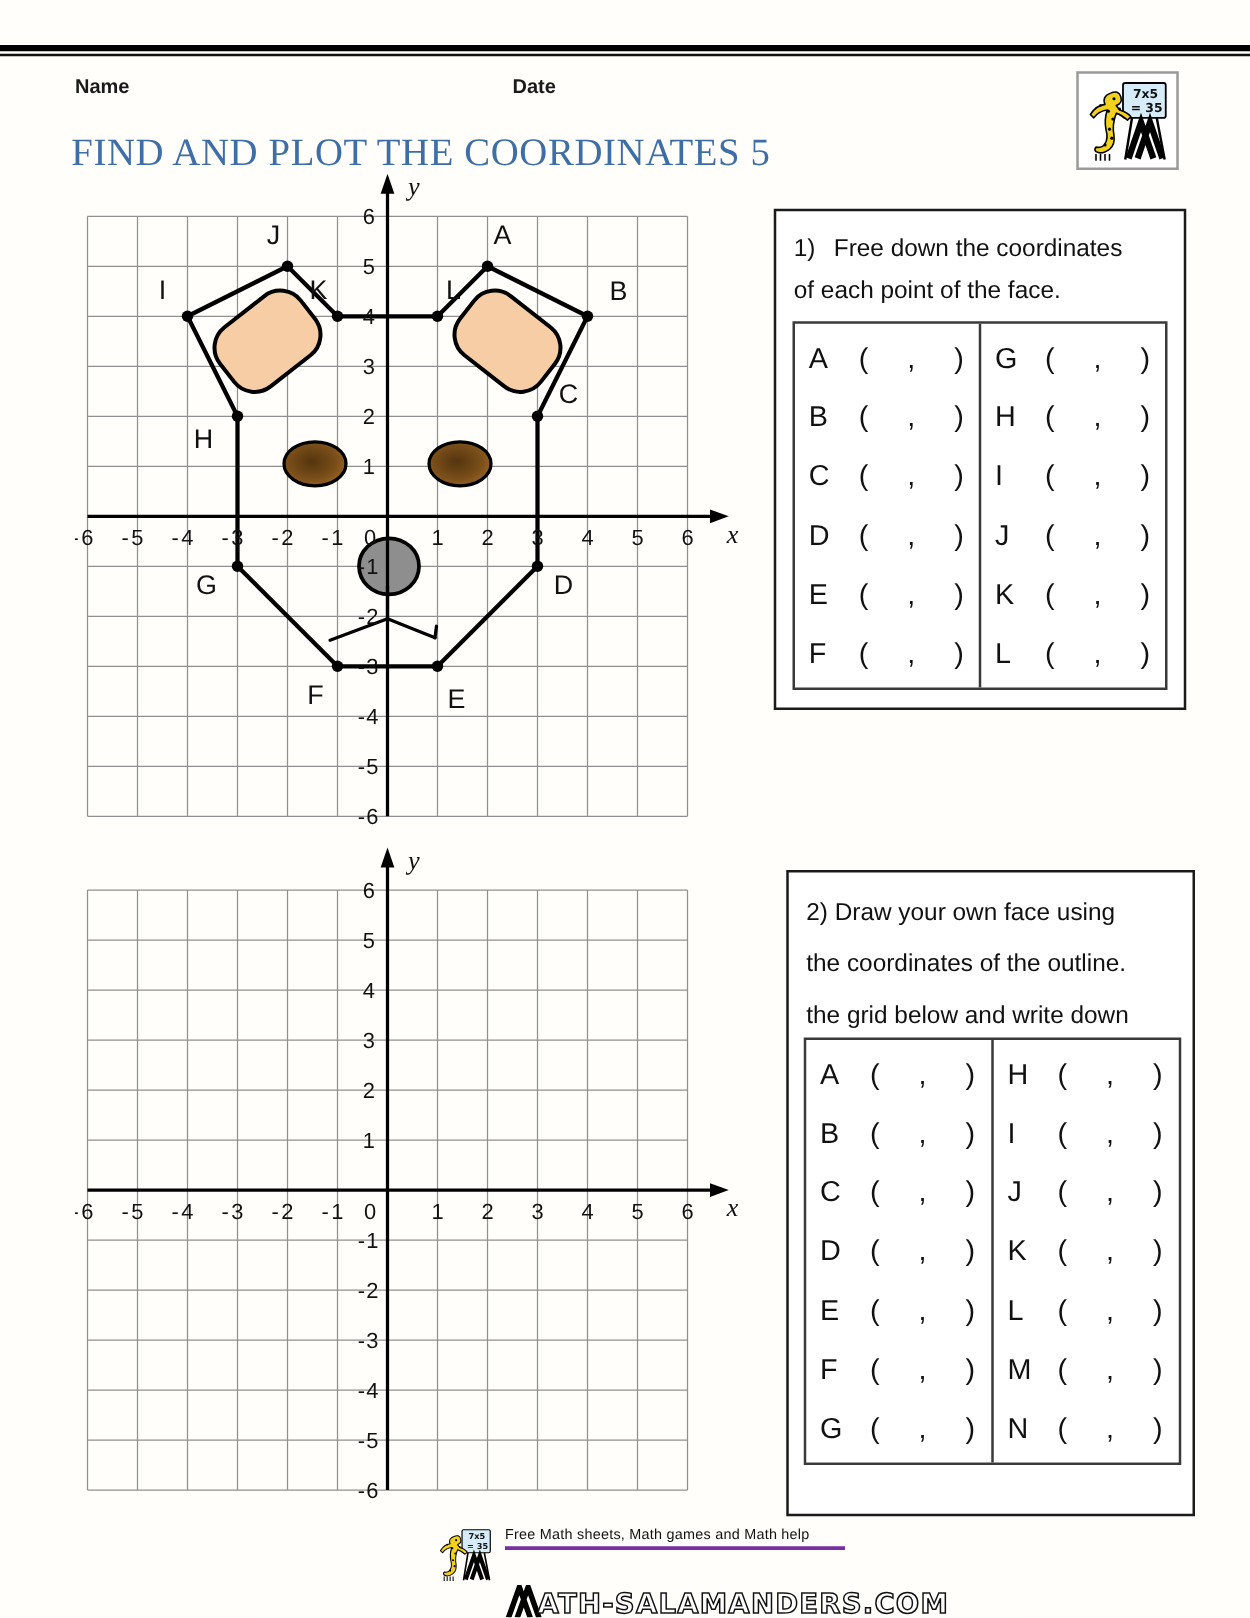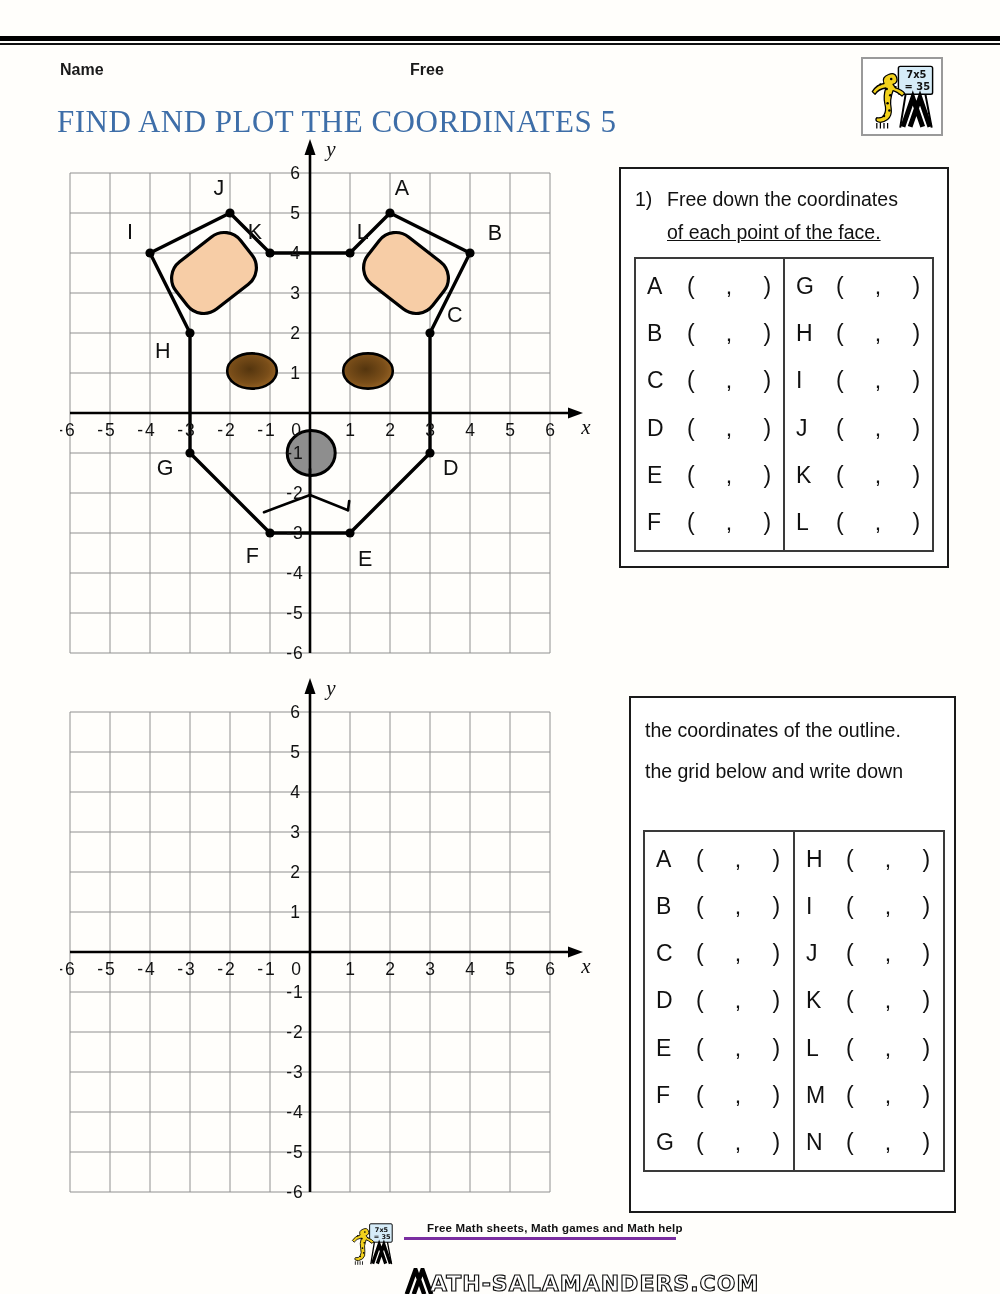--- a/index.html
+++ b/index.html
@@ -10,34 +10,34 @@
   #namelbl{left:60px;} #datelbl{left:410px;}
   .title{position:absolute;left:57px;top:104px;font-family:"Liberation Serif",serif;font-size:31px;color:#3e6ea8;letter-spacing:.5px;white-space:nowrap;}
   .corner-logo{position:absolute;left:861px;top:57px;width:78px;height:75px;border:2px solid #9a9a9a;background:#fff;display:flex;align-items:center;justify-content:center;}
   .grid-svg{position:absolute;}
   .ansbox{position:absolute;border:2px solid #1a1a1a;background:#fff;color:#111;}
   #box1{left:619px;top:167px;width:326px;height:397px;}
   #box2{left:629px;top:696px;width:323px;height:513px;}
   .q1head{position:absolute;left:14px;top:14px;font-size:19.5px;line-height:33px;}
   .q1line1{display:flex;}
   .qnum{width:32px;}
-  .q1line2{margin-left:32px;text-decoration:underline;}
+  .q1line2{}
   .q2head{position:absolute;left:14px;top:12px;font-size:19.5px;line-height:41px;}
   .anstable{position:absolute;border:2px solid #3a3a3a;display:flex;background:#fff;}
   #t1{left:13px;top:88px;width:296px;height:291px;}
   #t2{left:12px;top:132px;width:298px;height:338px;}
   .col{flex:1;display:flex;flex-direction:column;justify-content:space-around;padding:4px 0 4px 11px;}
   .col + .col{border-left:2px solid #3a3a3a;}
   .ans-row{display:flex;align-items:center;}
   .ans-letter{width:40px;font-size:23px;}
   .ans-blank{font-size:23px;white-space:pre;letter-spacing:3px;}
   .footer{position:absolute;left:348px;top:1218px;display:flex;align-items:flex-start;}
   .f-logo{margin-top:4px;}
   .f-right{margin-left:8px;}
-  .f-tag{font-size:11.5px;font-weight:700;color:#111;letter-spacing:.2px;padding-top:4px;margin-left:23px;}
+  .f-tag{font-size:11.5px;font-weight:400;color:#111;letter-spacing:.2px;padding-top:4px;}
   .f-rule{width:272px;height:3px;background:#7a2ea0;margin-top:3px;}
   .f-site{display:flex;align-items:flex-end;margin-top:1px;}
   .f-m{margin-right:-4px;}
   .f-site span{font-family:"DejaVu Sans",sans-serif;font-size:22px;font-weight:700;color:#fff;
     -webkit-text-stroke:1.2px #111;letter-spacing:1px;white-space:nowrap;margin-top:30px;}
   .hiddendefs{position:absolute;width:0;height:0;overflow:hidden;}
 </style>
 </head>
 <body>
 
@@ -63,21 +63,21 @@
       <path d="M12,66 v6 M16,66 v6 M20,66 v6 M24,66 v6" stroke="#000" stroke-width="1.4"></path>
     </symbol>
   </defs>
 </svg>
 
 <div class="page">
   <div class="topbar1"></div>
   <div class="topbar2"></div>
 
   <span id="namelbl" class="namedate">Name</span>
-  <span id="datelbl" class="namedate">Free</span>
+  <span id="datelbl" class="namedate">Date</span>
 
   <div class="title">FIND AND PLOT THE COORDINATES 5</div>
 
   <div class="corner-logo">
     <svg width="72" height="68" viewBox="0 0 80 74">
       <use href="#sala"></use>
     </svg>
   </div>
 
   <svg id="grid1" class="grid-svg" style="left:60px;top:127px;" width="544" height="540">
@@ -300,20 +300,21 @@
           <div class="ans-row">
             <span class="ans-letter">L</span>
             <span class="ans-blank">(   ,   )</span>
           </div>
         </div>
       </div>
   </div>
 
   <div id="box2" class="ansbox">
     <div class="q2head">
+      <div>2) Draw your own face using</div>
       <div>the coordinates of the outline.</div>
       <div>the grid below and write down</div>
     </div>
     <div id="t2" class="anstable">
         <div class="col">
           <div class="ans-row">
             <span class="ans-letter">A</span>
             <span class="ans-blank">(   ,   )</span>
           </div>
           <div class="ans-row">

